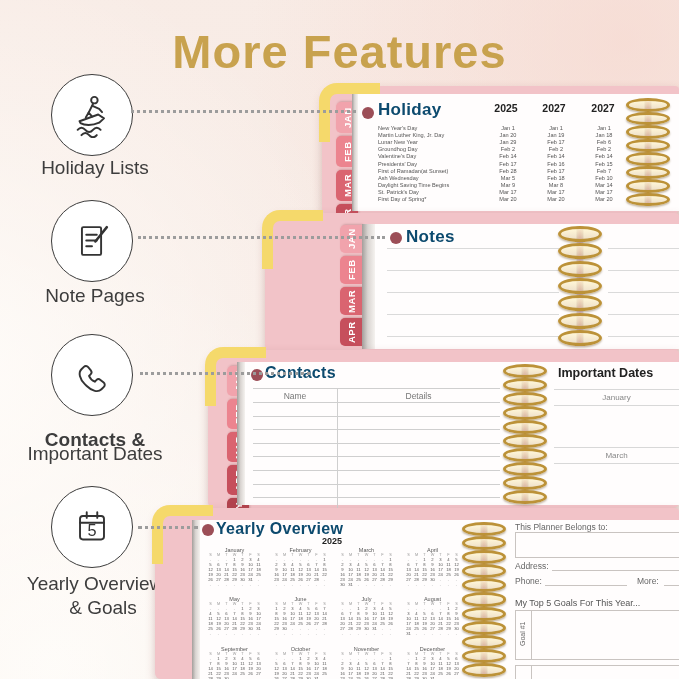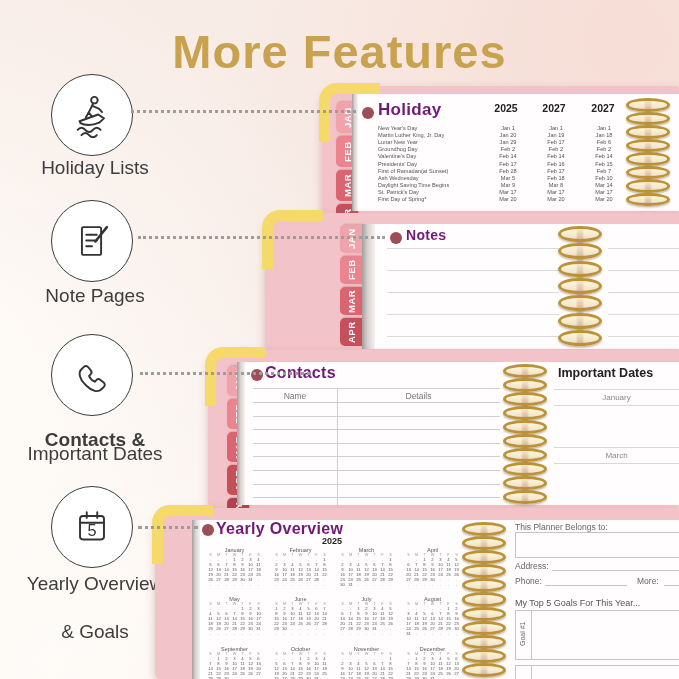--- a/index.html
+++ b/index.html
@@ -23,21 +23,21 @@
     box-shadow:0 4px 10px rgba(150,90,90,.35);}
   .corner{position:absolute;left:-3px;top:-3px;width:50px;height:48px;
     border-left:11px solid #f5d96b;border-top:11px solid #f5d96b;border-top-left-radius:18px;}
   .tabs{position:absolute;display:flex;flex-direction:column;gap:3px;}
   .tab{width:22px;height:31px;border-radius:0 5px 5px 0;color:#fff;font-size:9.5px;font-weight:bold;
     letter-spacing:.5px;display:flex;align-items:center;justify-content:center;
     writing-mode:vertical-rl;transform:rotate(180deg);box-shadow:-1px 1px 2px rgba(120,60,60,.25);}
   .edge{position:absolute;background:linear-gradient(90deg,#a39e9b 0%,#d9d4d1 45%,#f5f2ef 100%);}
   .page{position:absolute;background:#fffdfd;}
   .pagedot{position:absolute;width:12px;height:12px;border-radius:50%;background:#9c4e57;}
-  .ptitle{position:absolute;font-weight:bold;color:#701a75;letter-spacing:.3px;}
+  .ptitle{position:absolute;font-weight:bold;color:#0c4a6e;letter-spacing:.3px;}
   .spiral{position:absolute;display:flex;flex-direction:column;justify-content:space-between;align-items:center;}
   .spiral::before{content:"";position:absolute;top:0;bottom:0;left:50%;width:7px;transform:translateX(-50%);
     background:linear-gradient(90deg,rgba(120,80,80,.2),#e4c0c5,rgba(120,80,80,.2));}
   .ring{position:relative;z-index:1;width:38px;height:10px;border:3px solid #bc9238;border-radius:50%;
     background:linear-gradient(180deg,rgba(255,244,200,.7),rgba(190,140,50,.25));
     box-shadow:0 1.5px 2px rgba(90,60,10,.35);}
   
   #p1{left:322px;top:86px;width:357px;height:128px;z-index:1;}
   #p1 .tabs{left:14px;top:16px;}
   #p1 .edge{left:30px;top:8px;width:6px;bottom:3px;}
@@ -51,21 +51,21 @@
   .hname{width:106px;font-size:5.6px;color:#555;white-space:nowrap;overflow:hidden;}
   .hdate{width:48px;text-align:center;font-size:5.6px;color:#555;}
   #p1 .spiral{left:268px;top:4px;width:44px;height:108px;}
   
   #p2{left:265px;top:213px;width:414px;height:139px;z-index:2;}
   #p2 .tabs{left:75px;top:12px;}
   #p2 .tab{height:28px;}
   #p2 .edge{left:97px;top:11px;width:13px;bottom:3px;}
   #p2 .page{left:110px;top:11px;right:0;bottom:3px;}
   #p2 .pagedot{left:15px;top:8px;}
-  #p2 .ptitle{left:31px;top:3px;font-size:14px;}
+  #p2 .ptitle{left:31px;top:3px;font-size:17px;}
   .rules{position:absolute;}
   .rline{height:21px;border-bottom:1.3px solid #dadada;}
   #p2 .rules.l{left:12px;top:3px;width:172px;}
   #p2 .rules.r{left:233px;top:3px;right:0;}
   #p2 .spiral{left:183px;top:2px;width:44px;height:120px;}
   
   #p3{left:208px;top:350px;width:471px;height:158px;z-index:3;}
   #p3 .tabs{left:19px;top:16px;}
   #p3 .tab{height:30px;}
   #p3 .edge{left:29px;top:12px;width:8px;bottom:3px;}
@@ -159,21 +159,21 @@
 
   <div class="fcircle" style="top:486px;">
     <svg class="icon" width="46" height="46" viewBox="0 0 48 48">
       <rect x="11.5" y="12.5" width="25" height="24.5" rx="3"></rect>
       <path d="M11.5 19.5 h25"></path>
       <path d="M18.5 8.5 v6 M29.5 8.5 v6"></path>
       <text x="24" y="33.5" font-size="17" text-anchor="middle" fill="#333" stroke="none">5</text>
     </svg>
   </div>
   <div class="flabel" style="top:572px;">Yearly Overview</div>
-  <div class="flabel" style="top:620px;">&amp; Goals</div>
+  <div class="flabel" style="top:596px;padding-left:8px;">&amp; Goals</div>
 
   <div class="connector" style="left:131px;top:110px;width:225px;"></div>
   <div class="connector" style="left:138px;top:236px;width:247px;"></div>
   <div class="connector" style="left:140px;top:372px;width:170px;"></div>
   <div class="connector" style="left:138px;top:526px;width:60px;"></div>
 
   <div class="planner" id="p1">
     <div class="cover"></div>
     <div class="corner"></div>
     <div class="tabs">

